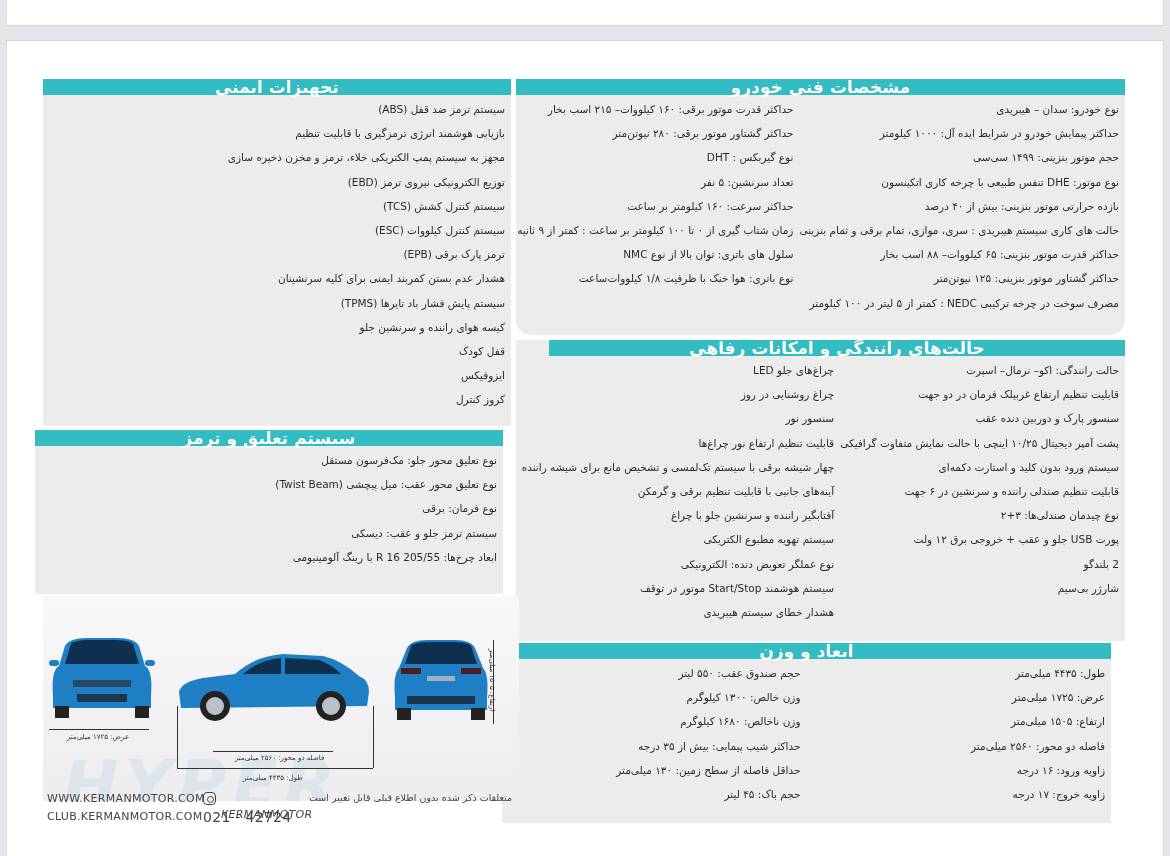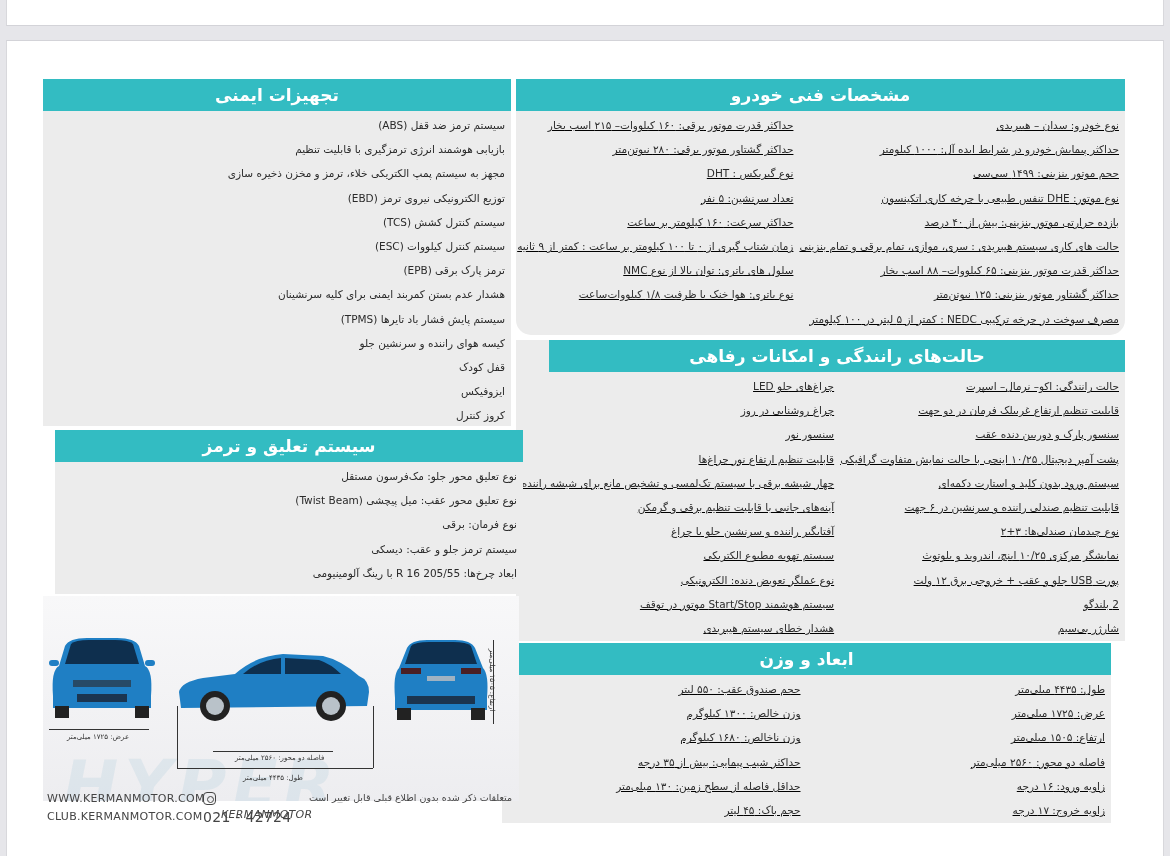--- a/index.html
+++ b/index.html
@@ -22,36 +22,36 @@
       border-top: 1px solid #d3d3d8;
     }
     .section {
       position: absolute;
       background: #ececec;
       direction: rtl;
     }
     .section-header {
       background: #33bcc2;
       color: #ffffff;
-      height: 32px;
+      height: 16px;
       display: flex; align-items: center; justify-content: center;
       font-size: 17px; font-weight: bold;
       letter-spacing: 0.5px;
     }
     .rows { padding: 2px 0 0 0; }
     .row {
       height: 24.2px;
       display: flex; align-items: center;
       font-size: 10.5px;
       color: #2a2a2a;
       white-space: nowrap;
       padding-right: 6px;
     }
     .two-col { display: flex; flex-direction: row; }
-    .col { flex: 1; text-decoration: underline; }
+    .col { flex: 1; }
     .col.right-col { padding-right: 0; }
     .col.left-col { padding-right: 0; }
 
     
     .car-area {
       position: absolute; left: 36px; top: 555px; width: 476px; height: 240px;
       background: linear-gradient(180deg, #f8f8f9 0%, #ededf0 100%);
       overflow: hidden;
     }
     .watermark {
@@ -122,21 +122,20 @@
     <div class="section-header">حالت‌های رانندگی و امکانات رفاهی</div>
     <div class="two-col rows">
       <div class="col right-col" id="drive-right">
           <div class="row">حالت رانندگی: اکو– نرمال– اسپرت</div>
           <div class="row">قابلیت تنظیم ارتفاع غربیلک فرمان در دو جهت</div>
           <div class="row">سنسور پارک و دوربین دنده عقب</div>
           <div class="row">پشت آمپر دیجیتال ۱۰/۲۵ اینچی با حالت نمایش متفاوت گرافیکی</div>
           <div class="row">سیستم ورود بدون کلید و استارت دکمه‌ای</div>
           <div class="row">قابلیت تنظیم صندلی راننده و سرنشین در ۶ جهت</div>
           <div class="row">نوع چیدمان صندلی‌ها: ۳+۲</div>
-          <div class="row">نمایشگر مرکزی ۱۰/۲۵ اینچ، اندروید و بلوتوث</div>
           <div class="row">پورت USB جلو و عقب + خروجی برق ۱۲ ولت</div>
           <div class="row">2 بلندگو</div>
           <div class="row">شارژر بی‌سیم</div>
         </div>
       <div class="col left-col" id="drive-left">
           <div class="row">چراغ‌های جلو LED</div>
           <div class="row">چراغ روشنایی در روز</div>
           <div class="row">سنسور نور</div>
           <div class="row">قابلیت تنظیم ارتفاع نور چراغ‌ها</div>
           <div class="row">چهار شیشه برقی با سیستم تک‌لمسی و تشخیص مانع برای شیشه راننده</div>
@@ -184,21 +183,21 @@
         <div class="row">ترمز پارک برقی (EPB)</div>
         <div class="row">هشدار عدم بستن کمربند ایمنی برای کلیه سرنشینان</div>
         <div class="row">سیستم پایش فشار باد تایرها (TPMS)</div>
         <div class="row">کیسه هوای راننده و سرنشین جلو</div>
         <div class="row">قفل کودک</div>
         <div class="row">ایزوفیکس</div>
         <div class="row">کروز کنترل</div>
       </div>
   </div>
 
-  <div class="section" style="left:48px; top:389px; width:468px; height:164px;">
+  <div class="section" style="left:28px; top:389px; width:468px; height:164px;">
     <div class="section-header">سیستم تعلیق و ترمز</div>
     <div class="rows" id="susp-list">
         <div class="row">نوع تعلیق محور جلو: مک‌فرسون مستقل</div>
         <div class="row">نوع تعلیق محور عقب: میل پیچشی  (Twist Beam)</div>
         <div class="row">نوع فرمان: برقی</div>
         <div class="row">سیستم ترمز جلو و عقب: دیسکی</div>
         <div class="row">ابعاد چرخ‌ها: 205/55 R 16 با رینگ آلومینیومی</div>
       </div>
   </div>
 

